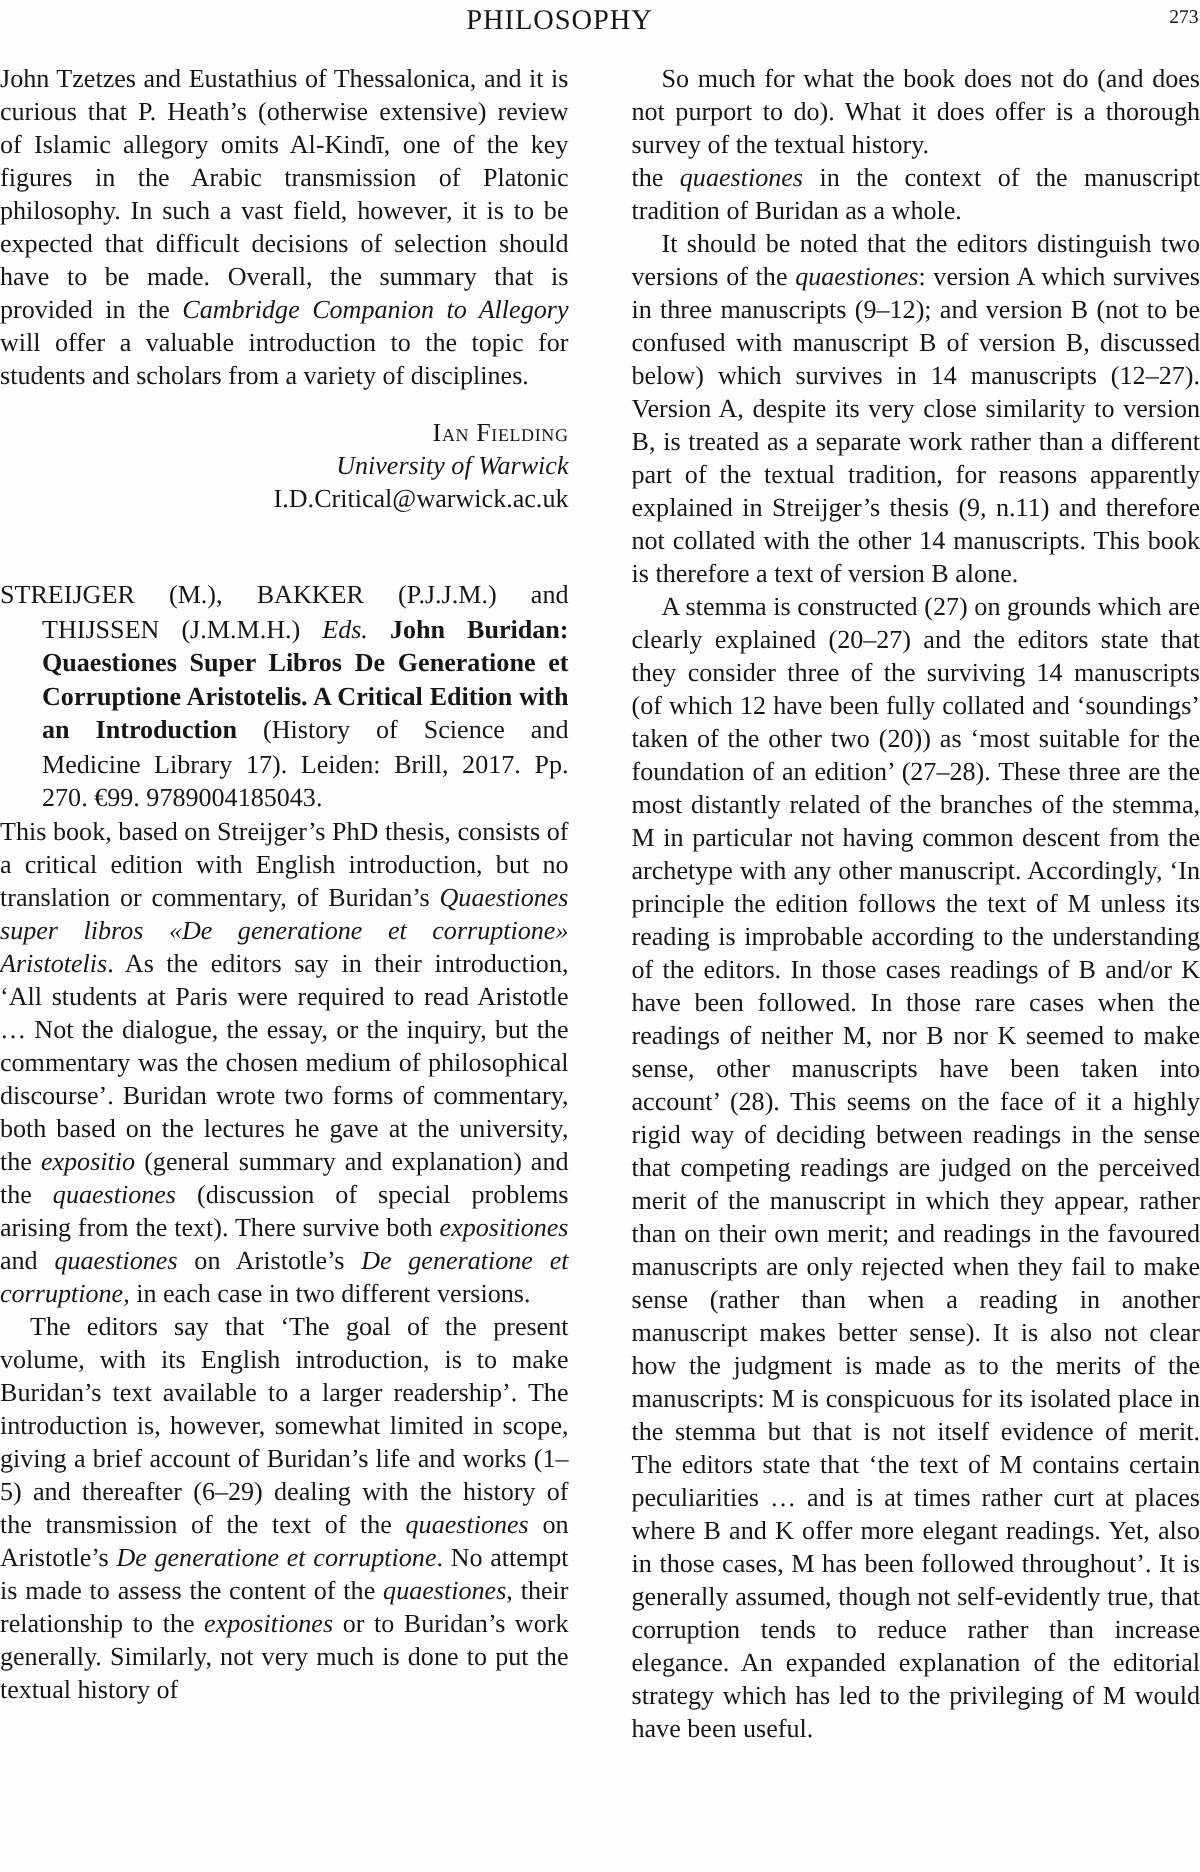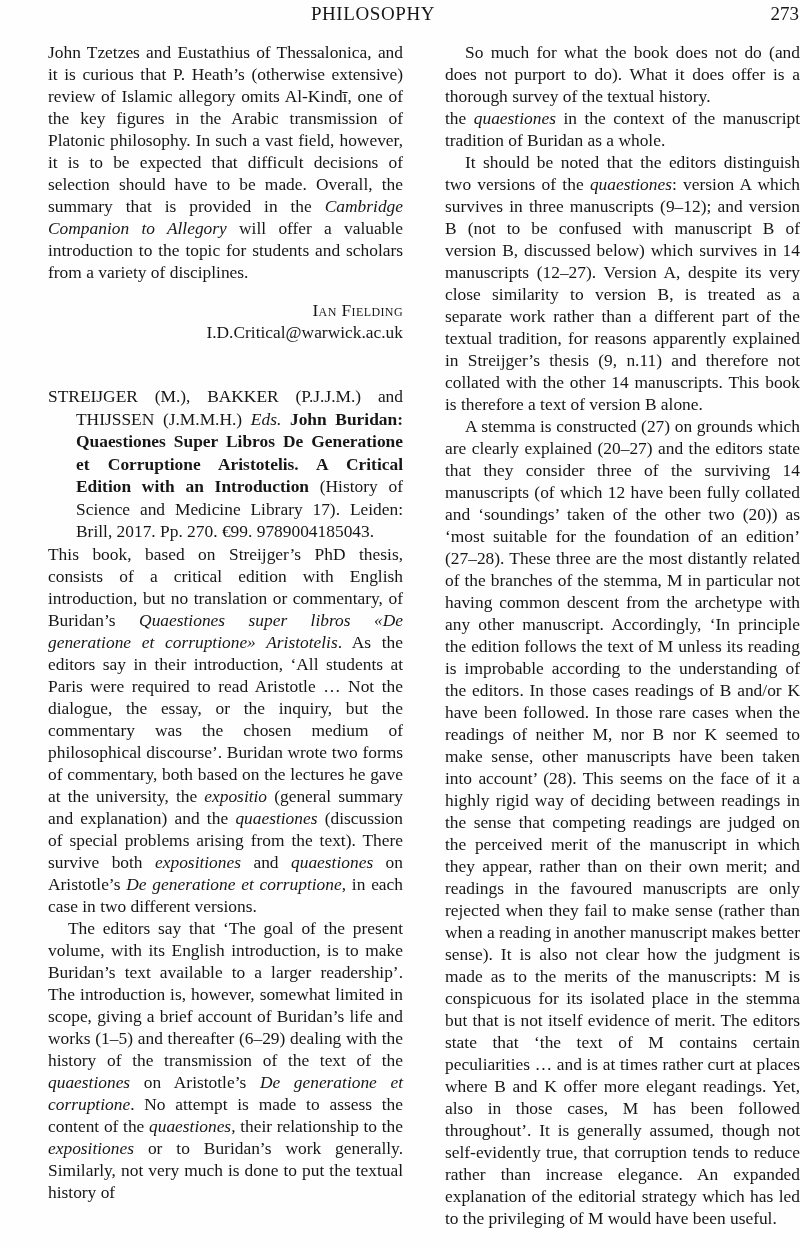--- a/index.html
+++ b/index.html
@@ -9,24 +9,24 @@
     font-family:"Liberation Serif", "DejaVu Serif", serif;
   }
   .page { padding:3px 0 0 0; }
 
   .running-head { position:relative; height:26px; margin-bottom:12px; }
   .running-head .rh-title {
     position:absolute; left:0; right:54px; top:0;
     text-align:center; font-size:19px; letter-spacing:0.6px;
   }
   .running-head .rh-pageno {
-    position:absolute; right:1px; top:0; font-size:19px;
+    position:absolute; right:1px; top:0; font-size:13px;
   }
 
-  .columns { display:flex; column-gap:42px;padding-left:48px; }
+  .columns { display:flex; column-gap:42px; }
   .col { width:379px; }
 
   p.body {
     margin:0; font-size:17.4px; line-height:22px;
     text-align:justify; text-justify:inter-word;
   }
   p.ind { text-indent:20px; }
 
   .signature {
     text-align:right; font-size:17.4px; line-height:22px; margin-top:16px;
@@ -54,20 +54,21 @@
     <div class="rh-pageno">273</div>
   </div>
 
   <div class="columns">
 
     <div class="col">
       <p class="body"><span>John Tzetzes and Eustathius of Thessalonica, and it is curious that P. Heath’s (otherwise extensive) review of Islamic allegory omits Al-Kindī, one of the key figures in the Arabic transmission of Platonic philosophy. In such a vast field, however, it is to be expected that difficult decisions of selection should have to be made. Overall, the summary that is provided in the </span><span class="it">Cambridge Companion to Allegory</span><span> will offer a valuable introduction to the topic for students and scholars from a variety of disciplines.</span></p>
 
       <div class="signature">
         <div class="sc">Ian Fielding</div>
+        <div class="it">University of Warwick</div>
         <div>I.D.Critical@warwick.ac.uk</div>
       </div>
 
       <p class="book-heading"><span>STREIJGER (M.), BAKKER (P.J.J.M.) and THIJSSEN (J.M.M.H.) </span><span class="it">Eds.</span><span> </span><span class="b">John Buridan: Quaestiones Super Libros De Generatione et Corruptione Aristotelis. A Critical Edition with an Introduction</span><span> (History of Science and Medicine Library 17). Leiden: Brill, 2017. Pp. 270. €99. 9789004185043.</span></p>
 
 
       <p class="body first-body-para"><span>This book, based on Streijger’s PhD thesis, consists of a critical edition with English introduction, but no translation or commentary, of Buridan’s </span><span class="it">Quaestiones super libros «De generatione et corruptione» Aristotelis</span><span>. As the editors say in their introduction, ‘All students at Paris were required to read Aristotle … Not the dialogue, the essay, or the inquiry, but the commentary was the chosen medium of philosophical discourse’. Buridan wrote two forms of commentary, both based on the lectures he gave at the university, the </span><span class="it">expositio</span><span> (general summary and explanation) and the </span><span class="it">quaestiones</span><span> (discussion of special problems arising from the text). There survive both </span><span class="it">expositiones</span><span> and </span><span class="it">quaestiones</span><span> on Aristotle’s </span><span class="it">De generatione et corruptione</span><span>, in each case in two different versions.</span></p>
 
       <p class="body ind"><span>The editors say that ‘The goal of the present volume, with its English introduction, is to make Buridan’s text available to a larger readership’. The introduction is, however, somewhat limited in scope, giving a brief account of Buridan’s life and works (1–5) and thereafter (6–29) dealing with the history of the transmission of the text of the </span><span class="it">quaestiones</span><span> on Aristotle’s </span><span class="it">De generatione et corruptione</span><span>. No attempt is made to assess the content of the </span><span class="it">quaestiones</span><span>, their relationship to the </span><span class="it">expositiones</span><span> or to Buridan’s work generally. Similarly, not very much is done to put the textual history of</span></p>
     </div>

